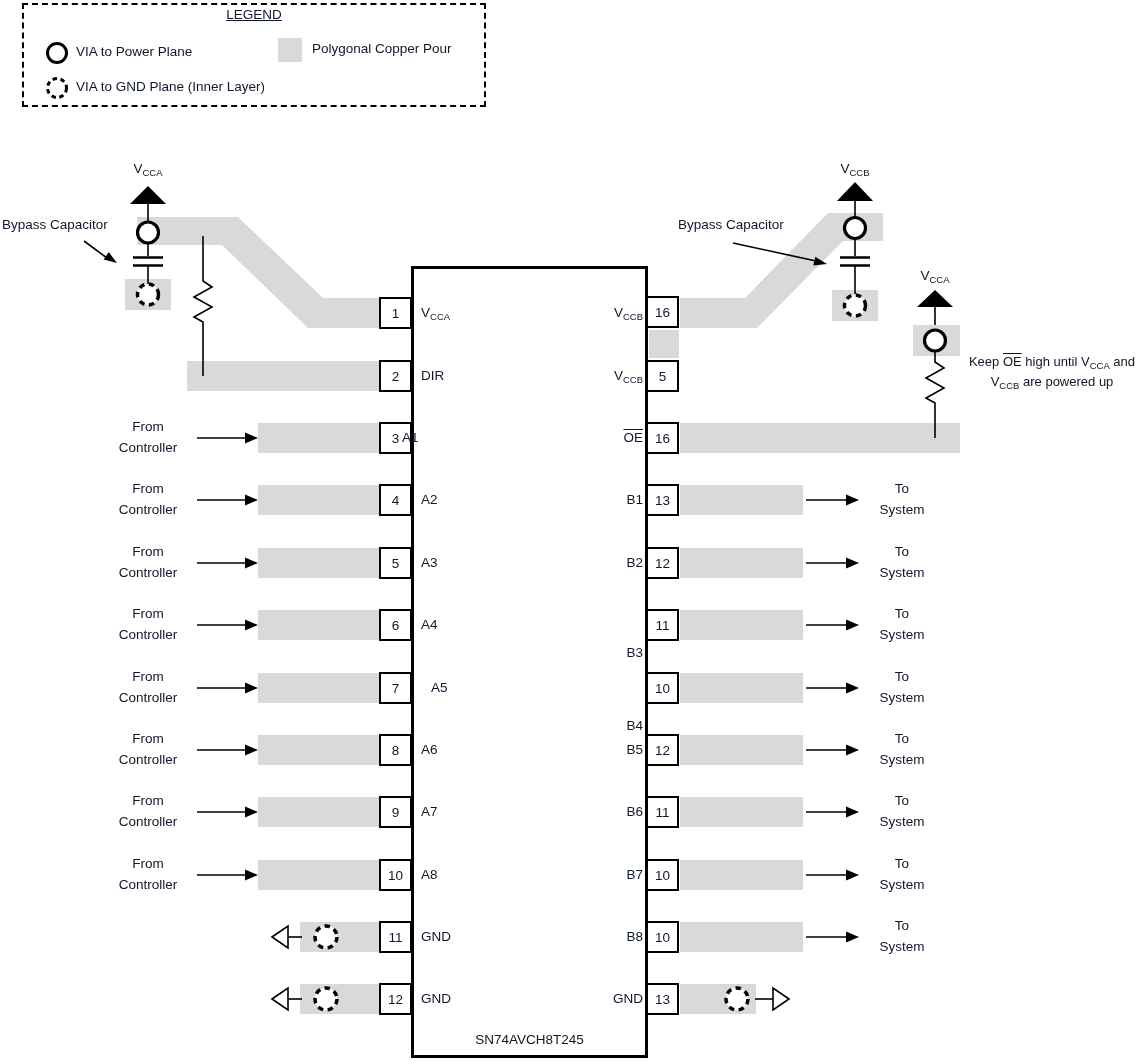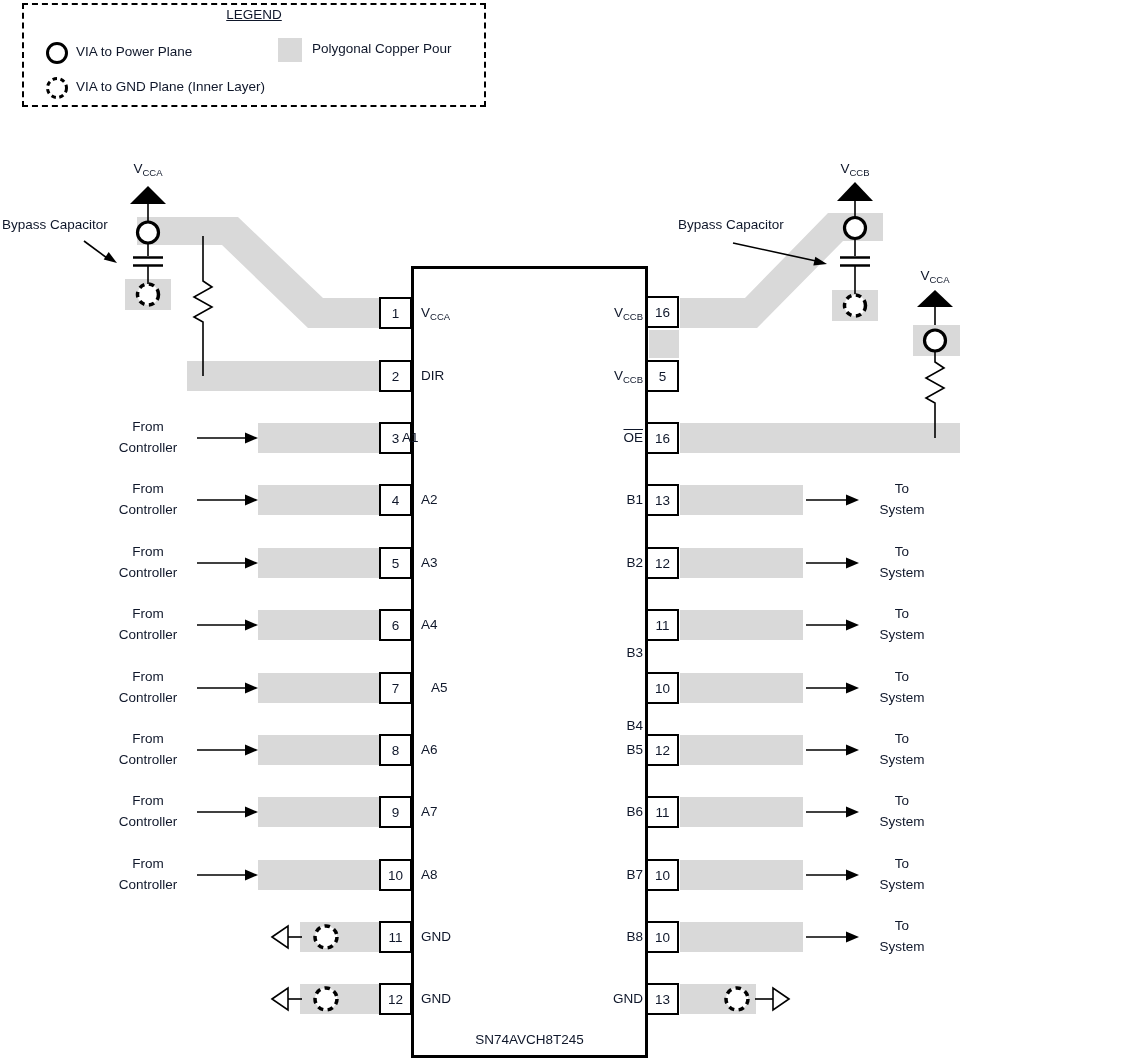--- a/index.html
+++ b/index.html
@@ -194,20 +194,24 @@
   <div class="chip"></div>
   <div class="abs txt" style="left:411px;top:1032px;width:237px;text-align:center;z-index:3">SN74AVCH8T245</div>
 
   <div class="abs txt" style="left:113px;top:161px;width:70px;text-align:center;z-index:3"><span>V</span><sub class="sb">CCA</sub></div>
   <div class="abs txt" style="left:820px;top:161px;width:70px;text-align:center;z-index:3"><span>V</span><sub class="sb">CCB</sub></div>
   <div class="abs txt" style="left:900px;top:268px;width:70px;text-align:center;z-index:3"><span>V</span><sub class="sb">CCA</sub></div>
 
   <div class="abs txt" style="left:2px;top:217px">Bypass Capacitor</div>
   <div class="abs txt" style="left:678px;top:217px">Bypass Capacitor</div>
 
+  <div class="abs" style="left:962px;top:354px;width:180px;font-size:13px;line-height:15.5px;text-align:center;z-index:3">
+    <div><span>Keep </span><span class="ovl">OE</span><span> high until </span><span>V</span><sub class="sb">CCA</sub><span> and</span></div>
+    <div><span>V</span><sub class="sb">CCB</sub><span> are powered up</span></div>
+  </div>
 
   <div class="abs two-line" style="left:103px;top:417px;width:90px">From Controller</div>
   <div class="abs two-line" style="left:103px;top:479px;width:90px">From Controller</div>
   <div class="abs two-line" style="left:103px;top:542px;width:90px">From Controller</div>
   <div class="abs two-line" style="left:103px;top:604px;width:90px">From Controller</div>
   <div class="abs two-line" style="left:103px;top:667px;width:90px">From Controller</div>
   <div class="abs two-line" style="left:103px;top:729px;width:90px">From Controller</div>
   <div class="abs two-line" style="left:103px;top:791px;width:90px">From Controller</div>
   <div class="abs two-line" style="left:103px;top:854px;width:90px">From Controller</div>
 

